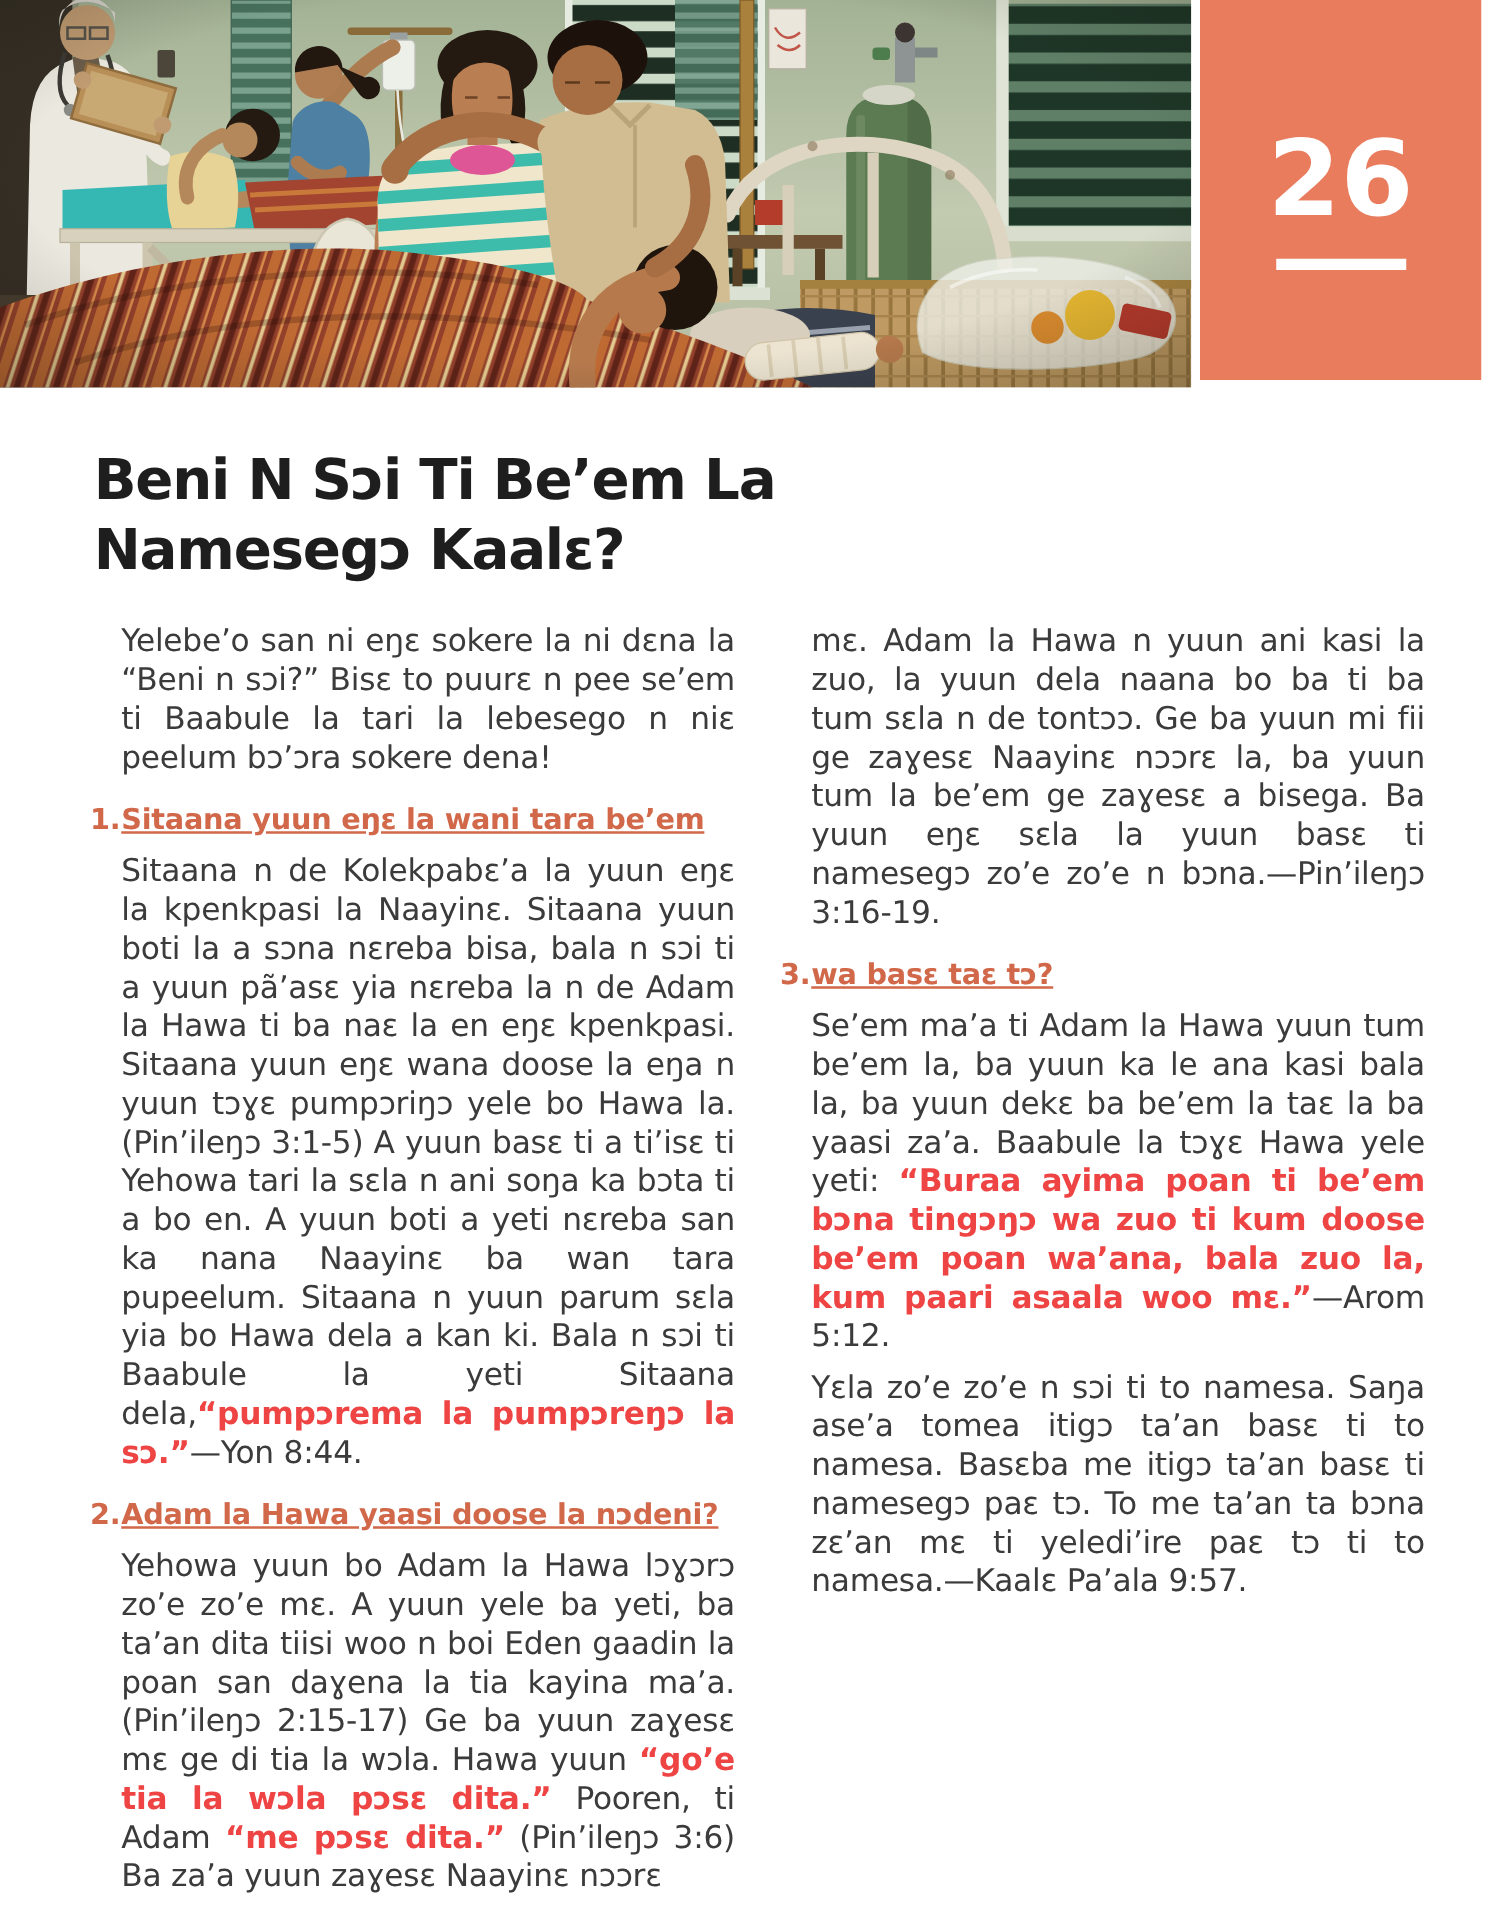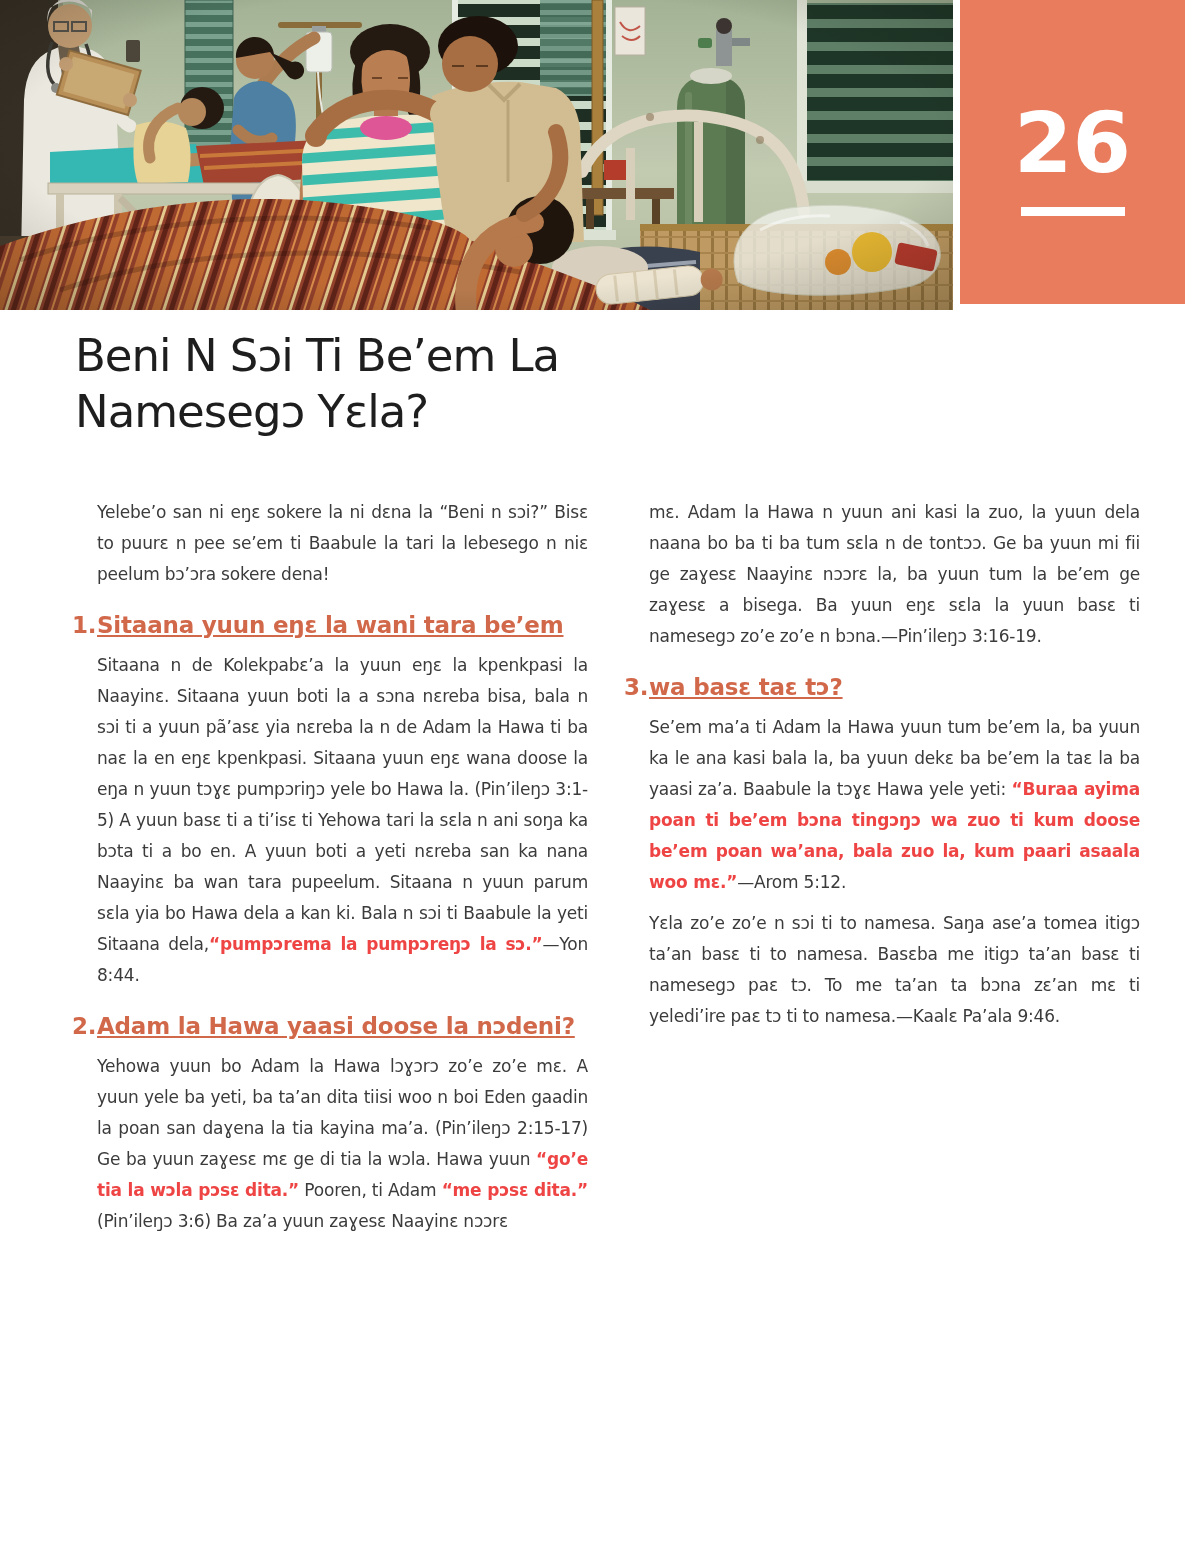--- a/index.html
+++ b/index.html
@@ -8,28 +8,28 @@
 
   
   .hero-photo{position:absolute;left:0;top:0;width:953px;height:310px;overflow:hidden;}
   .hero-photo svg{display:block;width:100%;height:100%;}
   .chapter-badge{position:absolute;left:960px;top:0;width:225px;height:304px;background:#e87c5d;
     display:flex;flex-direction:column;align-items:center;justify-content:center;}
   .chapter-num{font-size:84px;font-weight:bold;color:#fff;line-height:1;transform:translateY(6px);}
   .chapter-rule{width:104px;height:9px;background:#fff;margin-top:22px;transform:translateY(6px);}
 
   
-  .title{position:absolute;left:75px;top:328px;margin:0;font-size:45px;line-height:56px;
-    font-weight:normal;color:#1e1e1e;letter-spacing:-1px;}
+  .title{position:absolute;left:75px;top:356px;margin:0;font-size:45px;line-height:56px;
+    font-weight:bold;color:#1e1e1e;letter-spacing:-1px;}
   .tl{display:block;}
 
   
   .columns{position:absolute;left:72px;top:497px;width:1068px;display:flex;gap:36px;}
   .col{width:516px;}
-  .intro,.para{margin:0 0 0 25px;text-align:justify;font-size:17px;line-height:31px;
+  .intro,.para{margin:0 0 0 25px;text-align:justify;font-size:25px;line-height:31px;
     color:#3b3b3b;letter-spacing:-0.2px;}
   .para + .para{margin-top:10px;}
   .q{display:flex;margin:21px 0 11px 0;font-weight:bold;color:#d2684a;
     font-size:23px;line-height:28px;letter-spacing:-0.2px;}
   .qnum{width:25px;flex:none;}
   .qline{display:block;text-decoration:underline;}
   .qline:empty{display:none;}
   b{font-weight:bold;color:#ef4444;}
 </style>
 </head>
@@ -251,21 +251,21 @@
     </div>
 
     <div class="chapter-badge">
       <div class="chapter-num">26</div>
       <div class="chapter-rule"></div>
     </div>
   </header>
 
   <h1 class="title">
       <span class="tl">Beni N Sɔi Ti Be’em La</span>
-      <span class="tl">Namesegɔ Yɛla?</span>
+      <span class="tl">Namesegɔ Kaalɛ?</span>
     </h1>
 
   <main class="columns">
 
     <section class="col">
       <p class="intro">Yelebe’o san ni eŋɛ sokere la ni dɛna la “Beni n sɔi?” Bisɛ to puurɛ n pee se’em ti Baabule la tari la lebesego n niɛ peelum bɔ’ɔra sokere dena!</p>
 
       <h2 class="q">
           <span class="qnum">1.</span>
           <span class="qtext">
@@ -290,17 +290,17 @@
 
       <h2 class="q">
           <span class="qnum">3.</span>
           <span class="qtext">
             <span class="qline">wa basɛ taɛ tɔ?</span>
           </span>
         </h2>
 
       <p class="para"><span>Se’em ma’a ti Adam la Hawa yuun tum be’em la, ba yuun ka le ana kasi bala la, ba yuun dekɛ ba be’em la taɛ la ba yaasi za’a. Baabule la tɔɣɛ Hawa yele yeti: </span><b>“Buraa ayima poan ti be’em bɔna tingɔŋɔ wa zuo ti kum doose be’em poan wa’ana, bala zuo la, kum paari asaala woo mɛ.”</b><span>—Arom 5:12.</span></p>
 
-      <p class="para">Yɛla zo’e zo’e n sɔi ti to namesa. Saŋa ase’a tomea itigɔ ta’an basɛ ti to namesa. Basɛba me itigɔ ta’an basɛ ti namesegɔ paɛ tɔ. To me ta’an ta bɔna zɛ’an mɛ ti yeledi’ire paɛ tɔ ti to namesa.—Kaalɛ Pa’ala 9:46.</p>
+      <p class="para">Yɛla zo’e zo’e n sɔi ti to namesa. Saŋa ase’a tomea itigɔ ta’an basɛ ti to namesa. Basɛba me itigɔ ta’an basɛ ti namesegɔ paɛ tɔ. To me ta’an ta bɔna zɛ’an mɛ ti yeledi’ire paɛ tɔ ti to namesa.—Kaalɛ Pa’ala 9:57.</p>
     </section>
 
   </main>
 </div>
 
 </body></html>

